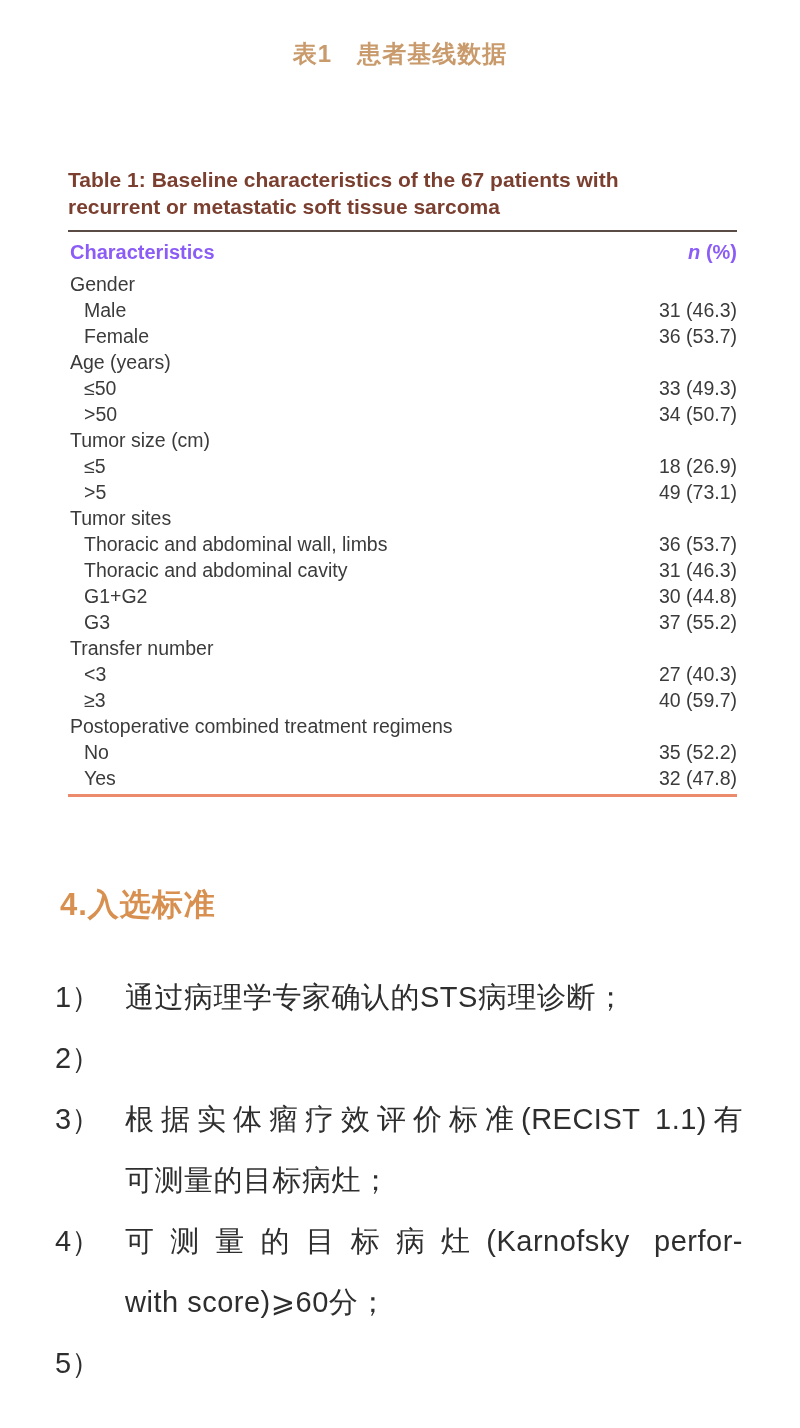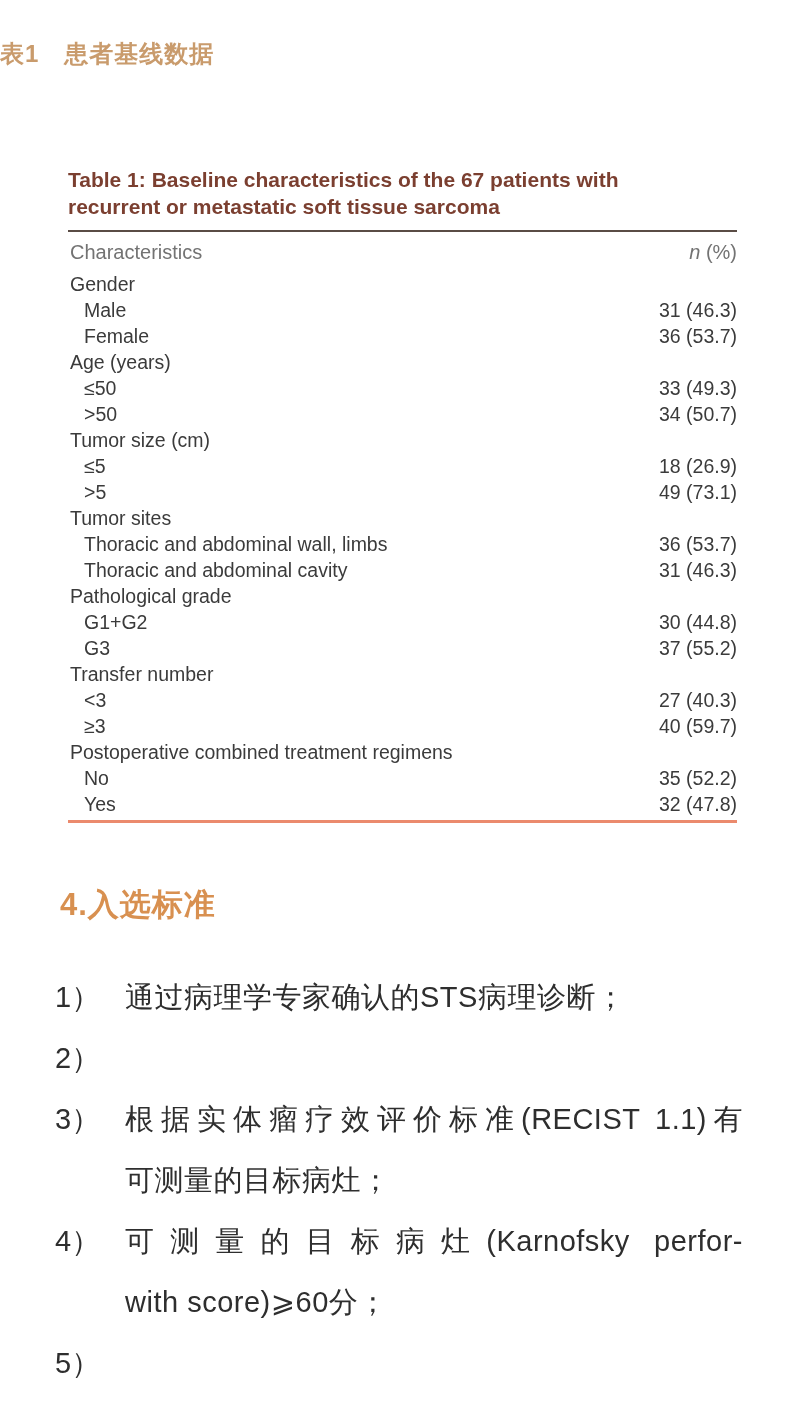--- a/index.html
+++ b/index.html
@@ -3,36 +3,36 @@
 <meta charset="utf-8">
 <style>
   * { margin:0; padding:0; box-sizing:border-box; }
   html,body { background:#ffffff; }
   body {
     width:800px; height:1428px; position:relative; overflow:hidden;
     font-family:"Liberation Sans", "DejaVu Sans", sans-serif;
   }
   .page-title {
     position:absolute; top:38px; left:0; right:0;
-    text-align:left; font-size:24px; font-weight:bold;
+    text-align:center; font-size:24px; font-weight:bold;
     color:#c99b6c; letter-spacing:1px;
   }
   .table-block {
     position:absolute; left:68px; top:142px; width:669px;
   }
   .table-title {
     font-size:21px; font-weight:bold; color:#7b3f30; line-height:27px;
     margin-bottom:10px;
     margin-top:24px;
   }
   .rule-top { height:2px; background:#5a4c45; }
   .rule-bottom { height:3px; background:#eb8a6d; margin-top:3px; }
   .thead {
     display:flex; justify-content:space-between; align-items:flex-end;
-    color:#737373; font-weight:normal; font-size:20px;
+    color:#8b5cf6; font-weight:bold; font-size:20px;
     padding:9px 0 7px 2px;
   }
   .thead .th-right i { font-style:italic; }
   .tbody { padding-left:2px; }
   .trow {
     display:flex; justify-content:space-between;
     font-size:19.5px; line-height:26px; color:#3b3b3b;
   }
   .trow .tlabel { white-space:nowrap; }
   .trow.sub .tlabel { padding-left:14px; }
@@ -107,24 +107,20 @@
         <span class="tvalue"></span>
       </div>
       <div class="trow sub">
         <span class="tlabel">Thoracic and abdominal wall, limbs</span>
         <span class="tvalue">36 (53.7)</span>
       </div>
       <div class="trow sub">
         <span class="tlabel">Thoracic and abdominal cavity</span>
         <span class="tvalue">31 (46.3)</span>
       </div>
-      <div class="trow">
-        <span class="tlabel">Pathological grade</span>
-        <span class="tvalue"></span>
-      </div>
       <div class="trow sub">
         <span class="tlabel">G1+G2</span>
         <span class="tvalue">30 (44.8)</span>
       </div>
       <div class="trow sub">
         <span class="tlabel">G3</span>
         <span class="tvalue">37 (55.2)</span>
       </div>
       <div class="trow">
         <span class="tlabel">Transfer number</span>

